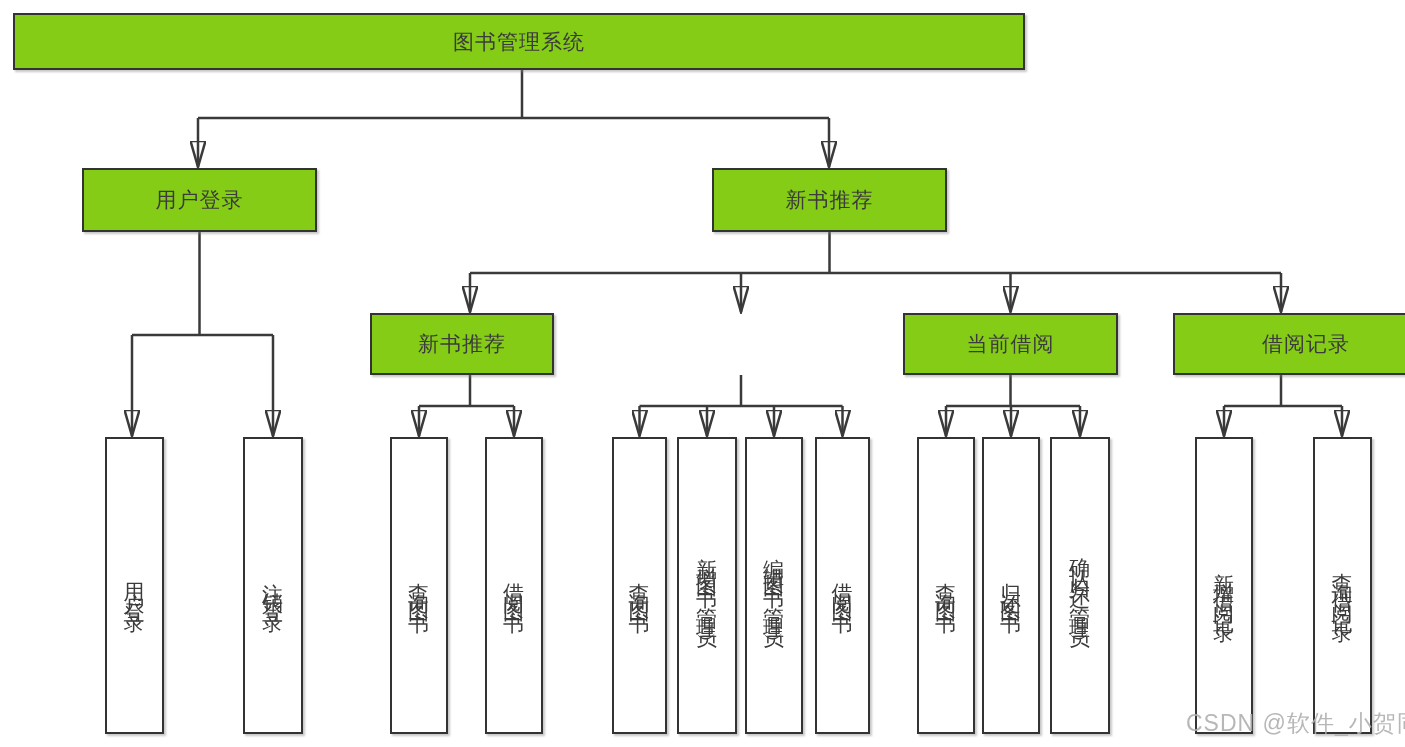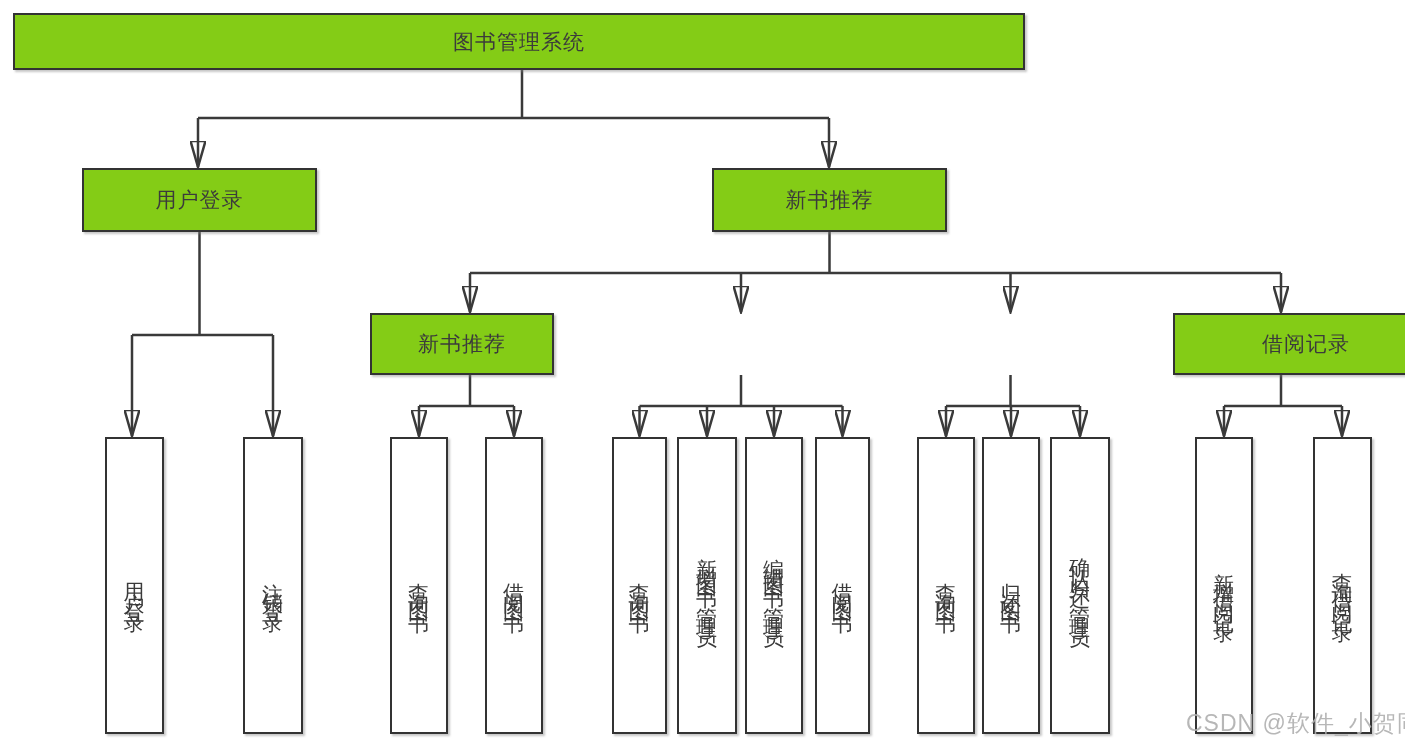--- a/index.html
+++ b/index.html
@@ -128,20 +128,21 @@
     <line x1="1224" y1="406" x2="1224" y2="436" marker-end="url(#arrow)"></line>
     <line x1="1342" y1="406" x2="1342" y2="436" marker-end="url(#arrow)"></line>
   </svg>
 
   <div class="node" style="left:13px; top:13px; width:1012px; height:57px;">图书管理系统</div>
 
   <div class="node l2" style="left:82px; width:235px;">用户登录</div>
   <div class="node l2" style="left:712px; width:235px;">新书推荐</div>
 
   <div class="node l3" style="left:363px; width:184px;margin-left:7px;">新书推荐</div>
+  <div class="node l3" style="left:903px; width:215px;">当前借阅</div>
   <div class="node l3" style="left:1173px; width:254px;padding-left:12px;">借阅记录</div>
 
   <div class="vnode" style="left:105px; width:59px;">
     <span class="vtext">用户登录</span>
   </div>
   <div class="vnode" style="left:243px; width:60px;">
     <span class="vtext">注销登录</span>
   </div>
   <div class="vnode" style="left:390px; width:58px;">
     <span class="vtext">查询图书</span>

